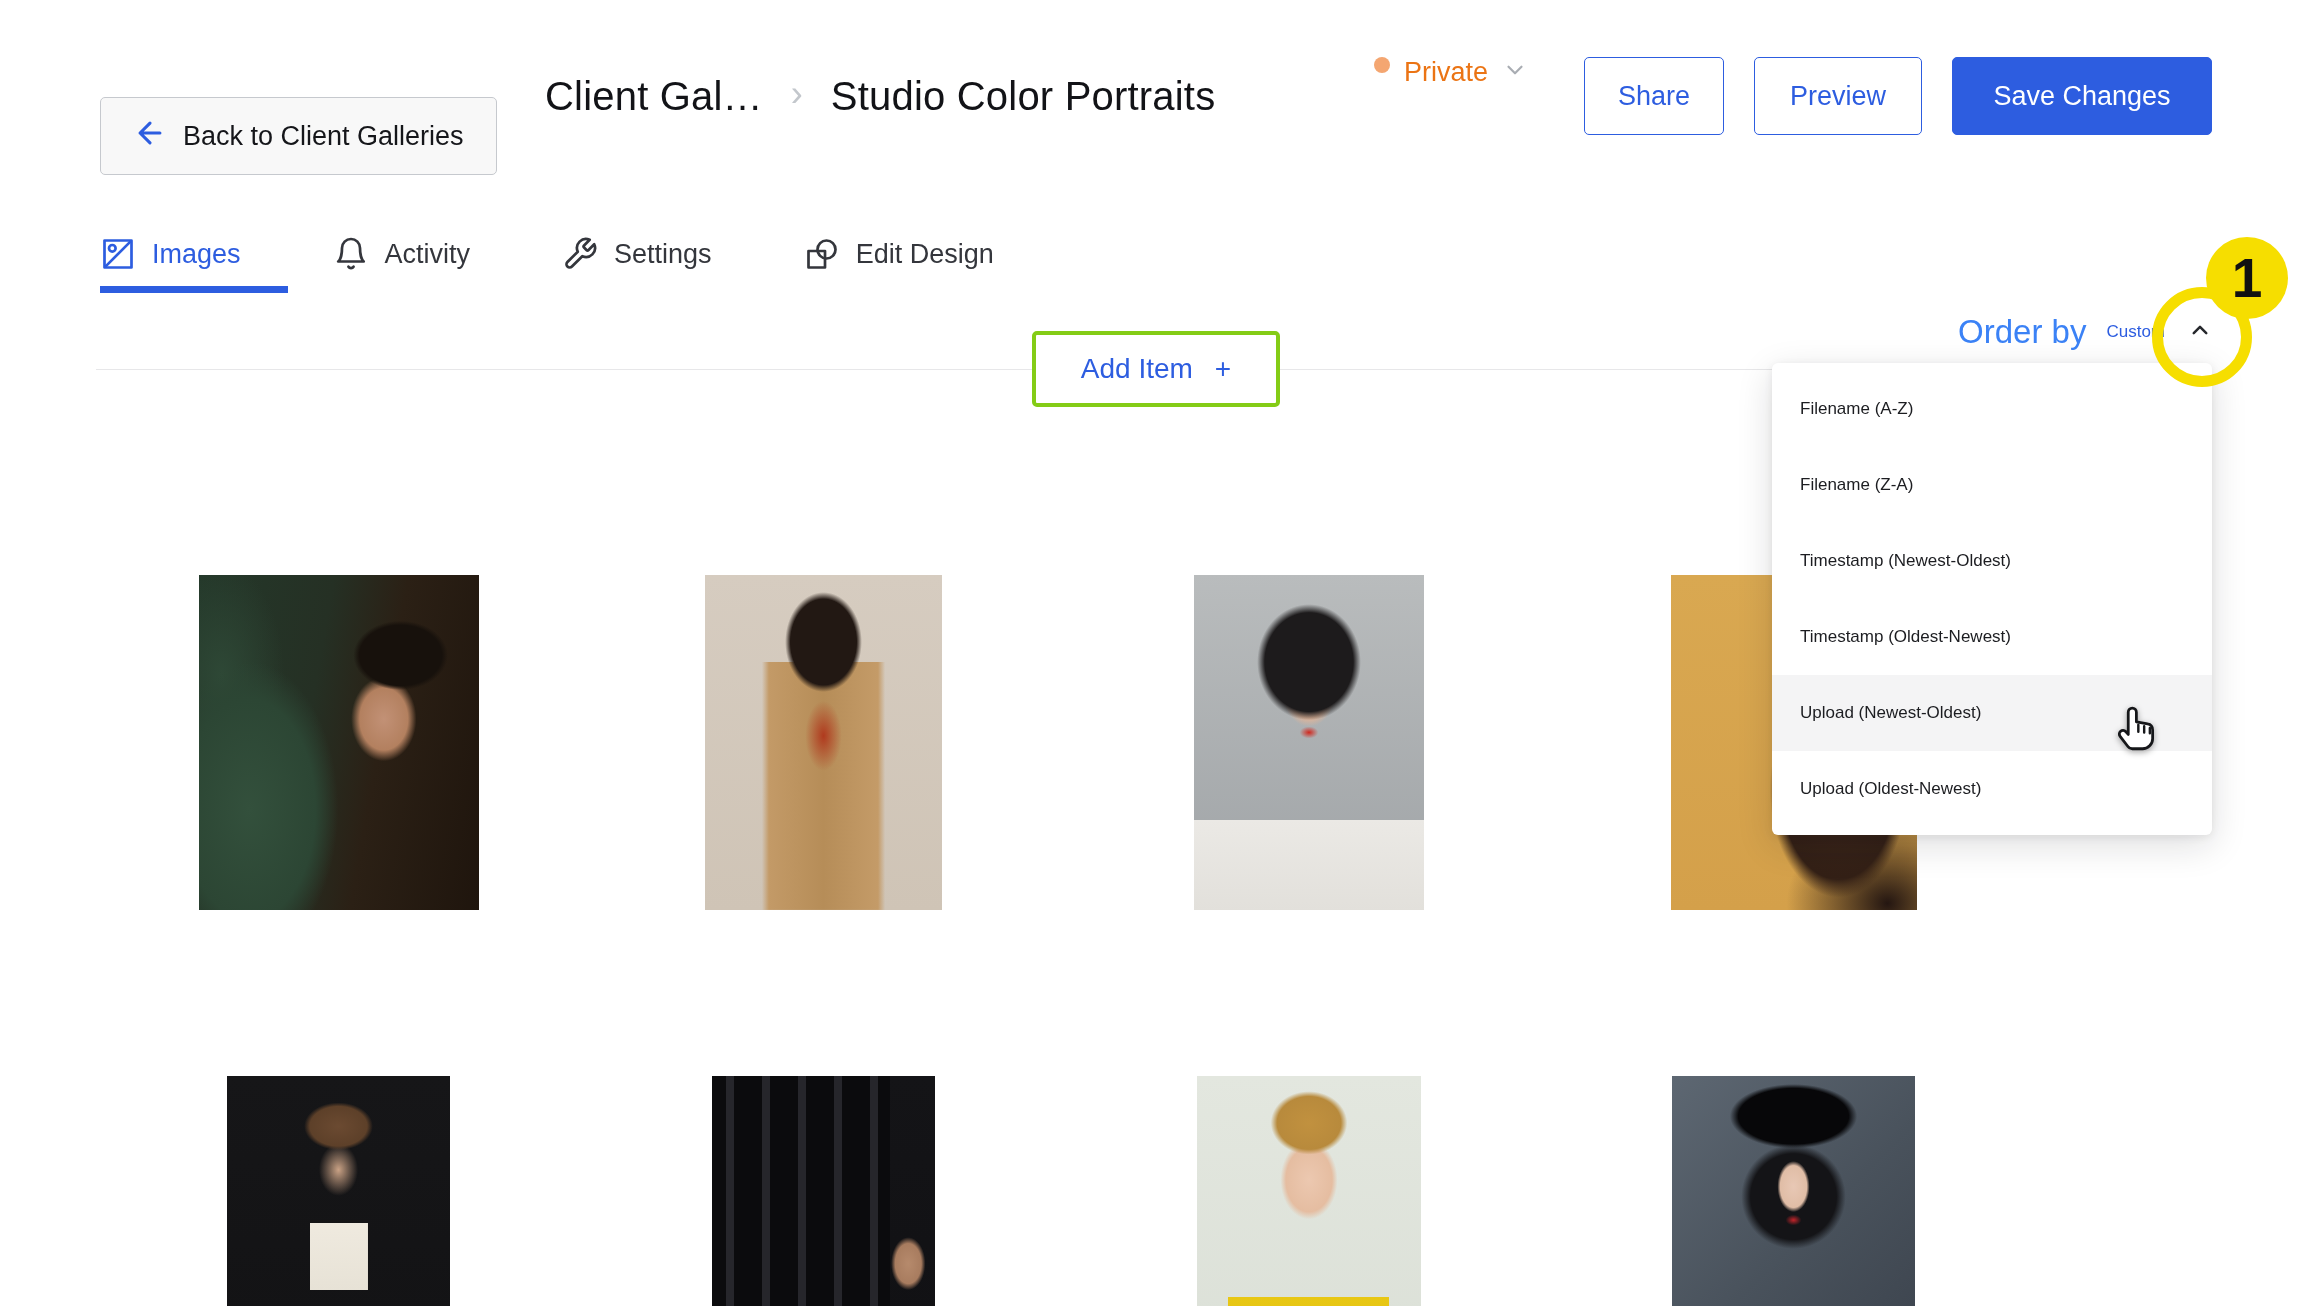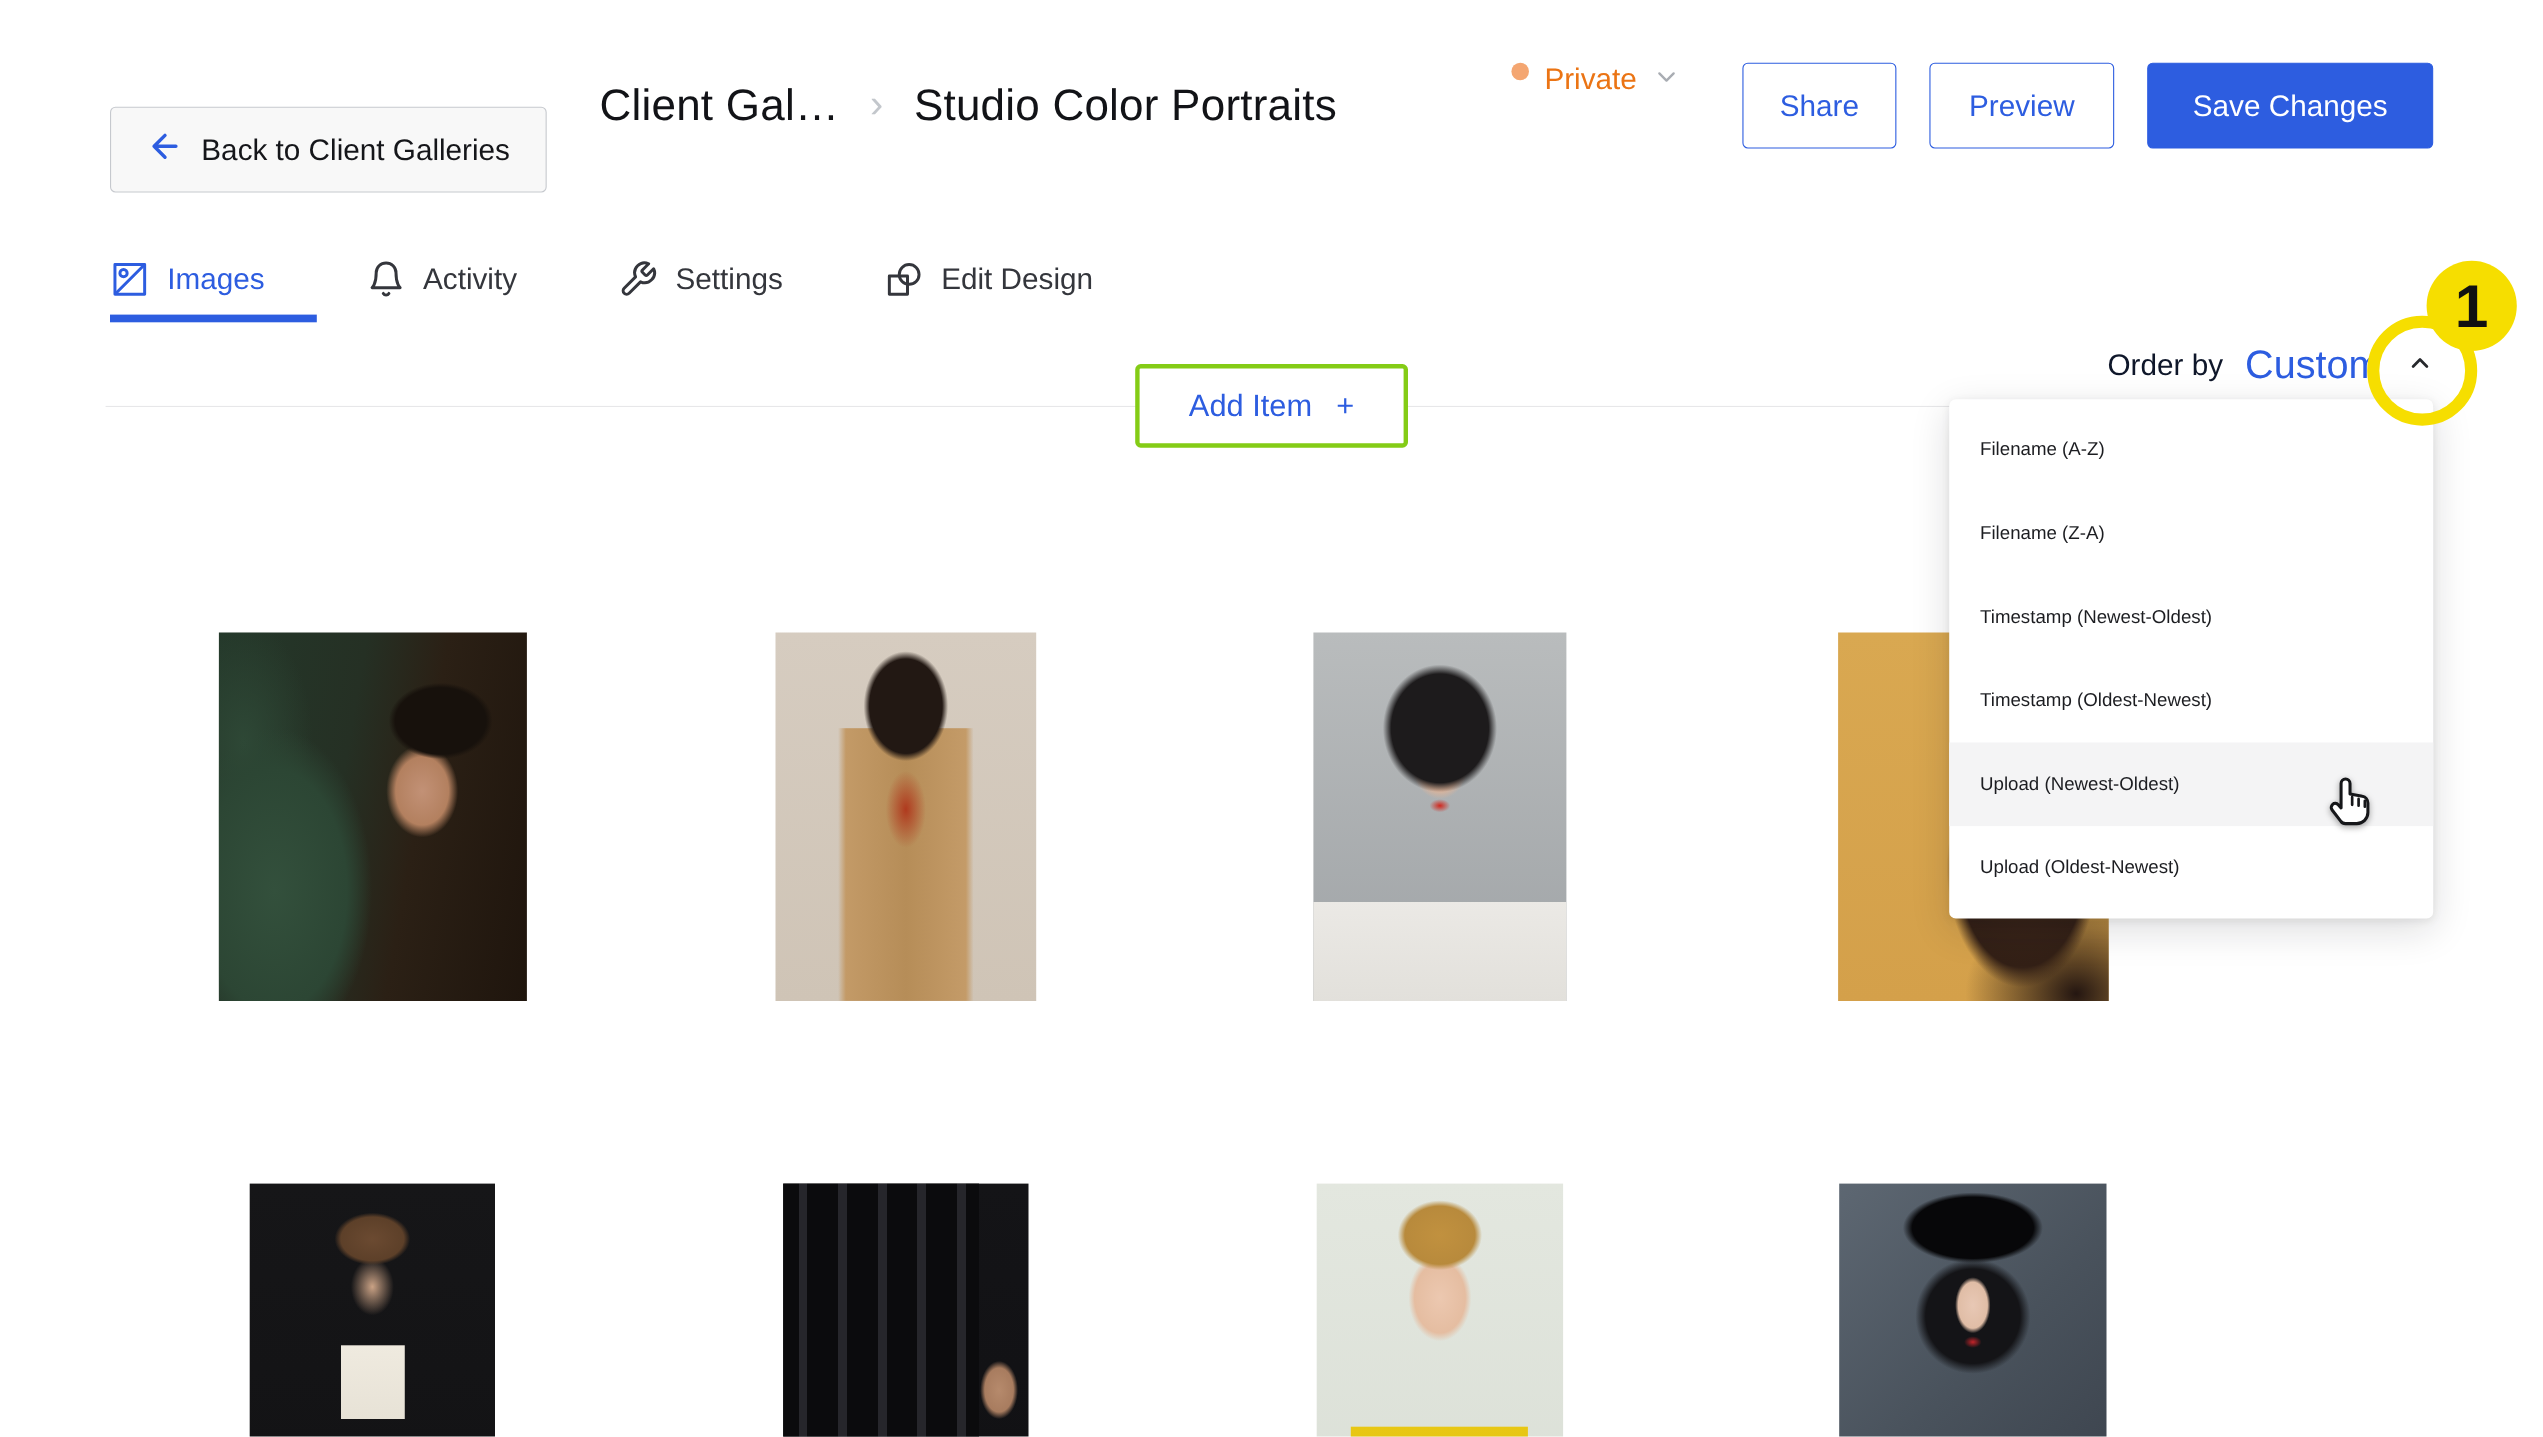--- a/index.html
+++ b/index.html
@@ -31,22 +31,22 @@
   .tab svg { display:block; }
   .tab.active { color:#2d5de0; }
   .tab-underline { position:absolute; left:100px; top:286px; width:188px; height:7px; background:#2d5de0; }
 
   
   .divider { position:absolute; left:96px; top:369px; width:2116px; height:1px; background:#e7e7e9; z-index:1; }
   .add-item-btn { position:absolute; left:1032px; top:331px; width:248px; height:76px; background:#fff;
     border:4px solid #84cc16; border-radius:5px; color:#2d5de0; font-size:28px;
     display:flex; align-items:center; justify-content:center; gap:22px; z-index:2; cursor:pointer; }
   .order-by { position:absolute; top:307px; right:97px; height:50px; display:flex; align-items:center; gap:20px; z-index:2; }
-  .order-by-label { font-size:27px; color:#0f172a;margin-left:24px; }
-  .order-by-value { font-size:36px; color:#2d5de0; cursor:pointer; }
+  .order-by-label { font-size:33px; color:#3b82f6;margin-left:24px; }
+  .order-by-value { font-size:17px; color:#2d5de0; cursor:pointer; }
 
   
   .gallery { position:absolute; left:96px; top:575px; width:1940px; display:grid;
     grid-template-columns:repeat(4, 1fr); row-gap:166px; justify-items:center; z-index:0; }
   .thumb { height:335px; cursor:pointer; background-repeat:no-repeat; }
   .ph1{width:280px;background:
     radial-gradient(75px 55px at 72% 24%, #17110c 0%, #17110c 55%, rgba(23,17,12,0) 63%),
     radial-gradient(48px 62px at 66% 43%, #c29176 0%, #b3805f 50%, rgba(179,128,95,0) 68%),
     radial-gradient(120px 200px at 18% 70%, #33503c 0%, #2c4634 55%, rgba(44,70,52,0) 74%),
     radial-gradient(90px 160px at 8% 30%, #2e4836 0%, rgba(46,72,54,0) 70%),

